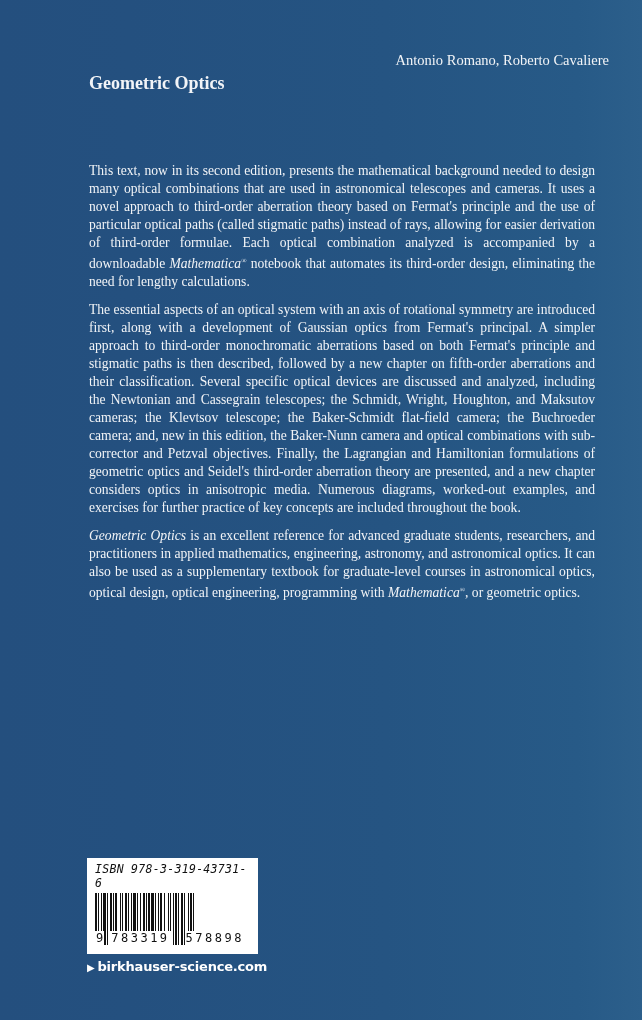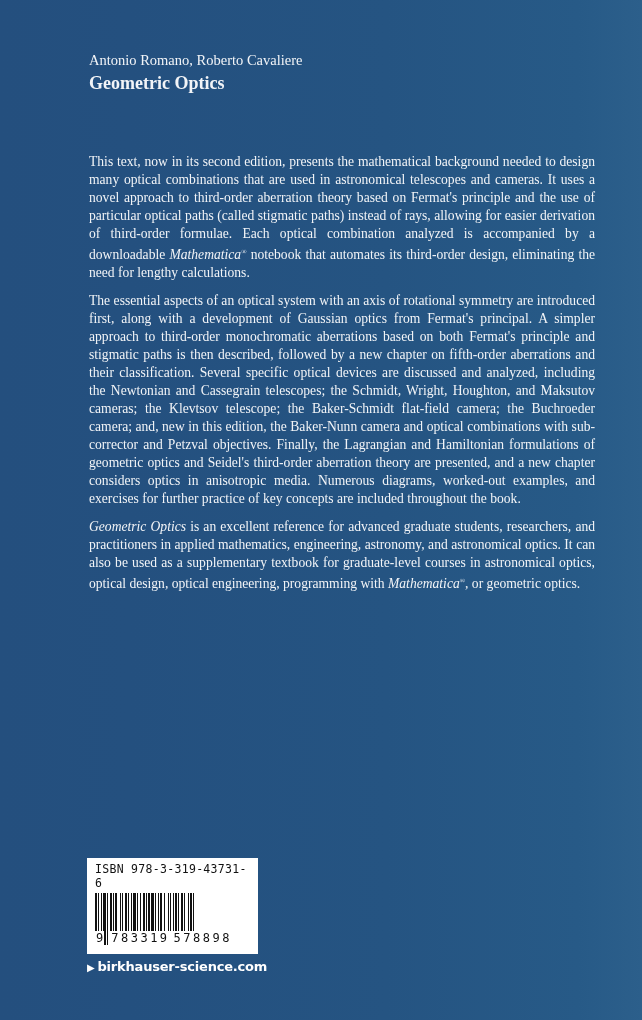--- a/index.html
+++ b/index.html
@@ -4,34 +4,34 @@
   <style>
     html, body { margin: 0; padding: 0; }
     body {
       width: 642px; height: 1020px; overflow: hidden;
       background: linear-gradient(to right, #244f7e 0%, #24507f 20%, #255482 60%, #275a87 90%, #2c5f8b 100%);
       position: relative;
       font-family: "Liberation Serif", "DejaVu Serif", serif;
       color: #f2f4f7;
     }
     .header { position: absolute; left: 89px; top: 51px; width: 520px; }
-    .authors { font-size: 14.5px; line-height: 18px; margin: 0; }
+    .authors { font-size: 14.5px; line-height: 18px; margin: 0; text-align: right; }
     .title { font-size: 18px; font-weight: bold; line-height: 22px; margin: 3px 0 2px 0; }
     .subtitle { font-size: 14.5px; line-height: 20px; margin: 0; }
-    .body-text { position: absolute; left: 89px; top: 153px; width: 506px; }
+    .body-text { position: absolute; left: 89px; top: 162px; width: 506px; }
     .para { font-size: 13.6px; line-height: 18px; margin: 0 0 10px 0; text-align: justify; }
     em { font-style: italic; }
     sup { font-size: 7px; vertical-align: 5px; }
     .barcode-box {
       position: absolute; left: 87px; top: 858px; width: 171px; height: 96px;
       background: #ffffff; box-sizing: border-box; padding: 4px 8px;
     }
     .isbn {
       font-family: "DejaVu Sans Mono", "Liberation Mono", monospace;
-      font-size: 11.5px; color: #111; letter-spacing: 0.3px; line-height: 14px;
+      font-size: 11.5px; color: #111; letter-spacing: 0.3px; line-height: 14px; font-style: italic;
     }
     .bars { margin-top: 3px; height: 52px; display: flex; align-items: stretch; }
     .bars span { display: block; background: #111; }
     .bars span.gap { background: transparent; }
     .digits {
       font-family: "DejaVu Sans Mono", "Liberation Mono", monospace;
       font-size: 12px; color: #111; line-height: 14px; margin-top: -14px; position: relative;
       display: flex;
     }
     .digits span { background: #fff; padding: 0 1px; }
@@ -123,20 +123,20 @@
       <span class="gap" style="width: 3px;"></span>
       <span style="width: 1px;"></span>
       <span class="gap" style="width: 1px;"></span>
       <span style="width: 2px;"></span>
       <span class="gap" style="width: 1px;"></span>
       <span style="width: 1px;"></span>
       <span class="gap" style="width: 2px;"></span>
     </div>
   <div class="digits">
     <span style="margin-right:6px">9</span>
-    <span style="letter-spacing:2.5px;margin-right:2px">783319</span>
+    <span style="letter-spacing:2.5px;margin-right:14px">783319</span>
     <span style="letter-spacing:2.5px">578898</span>
   </div>
 </div>
 
 <div class="website">
   <span class="arrow">▶</span><span>birkhauser-science.com</span>
 </div>
 
 </body></html>

